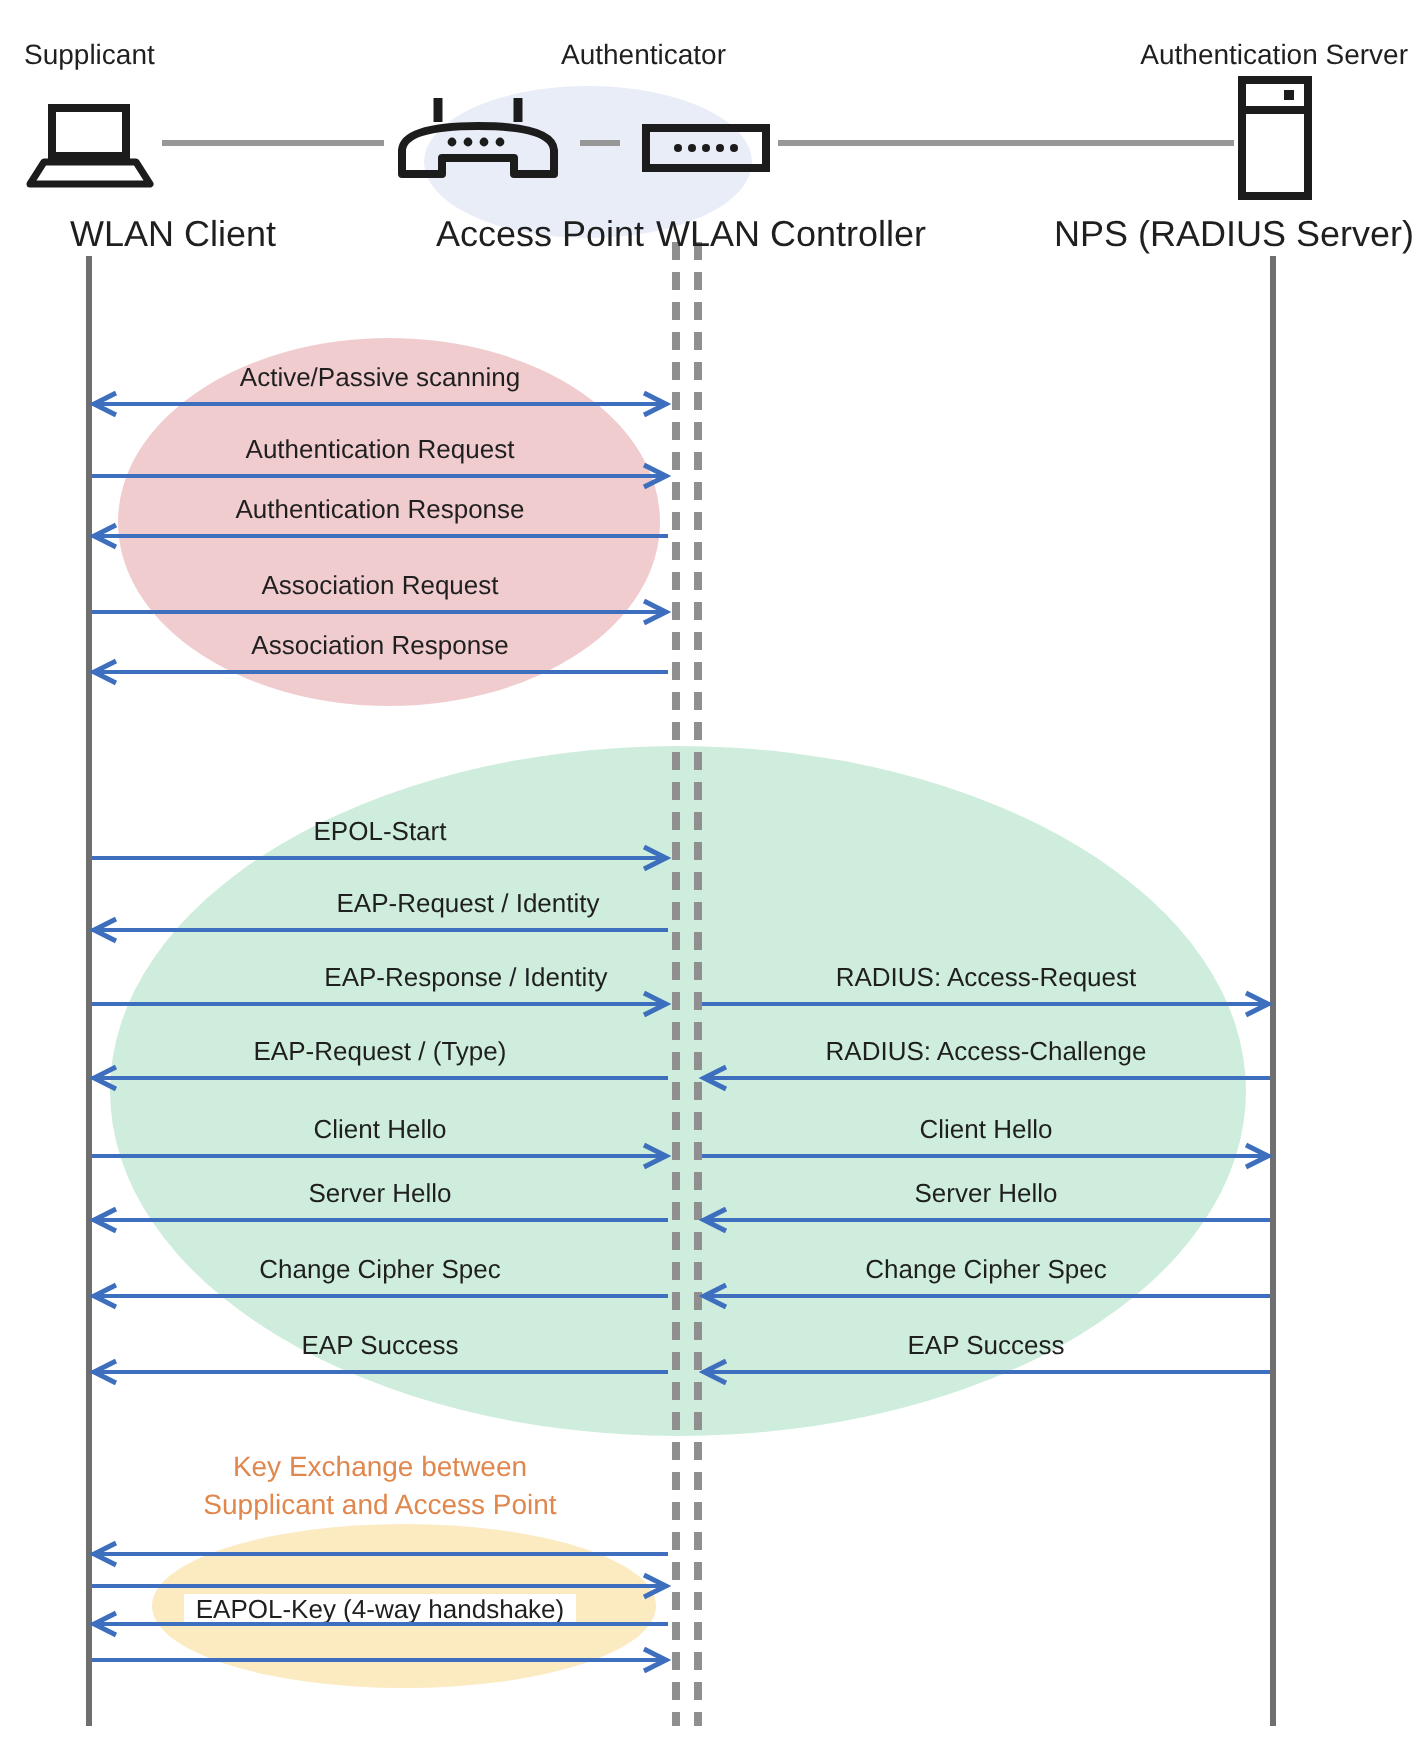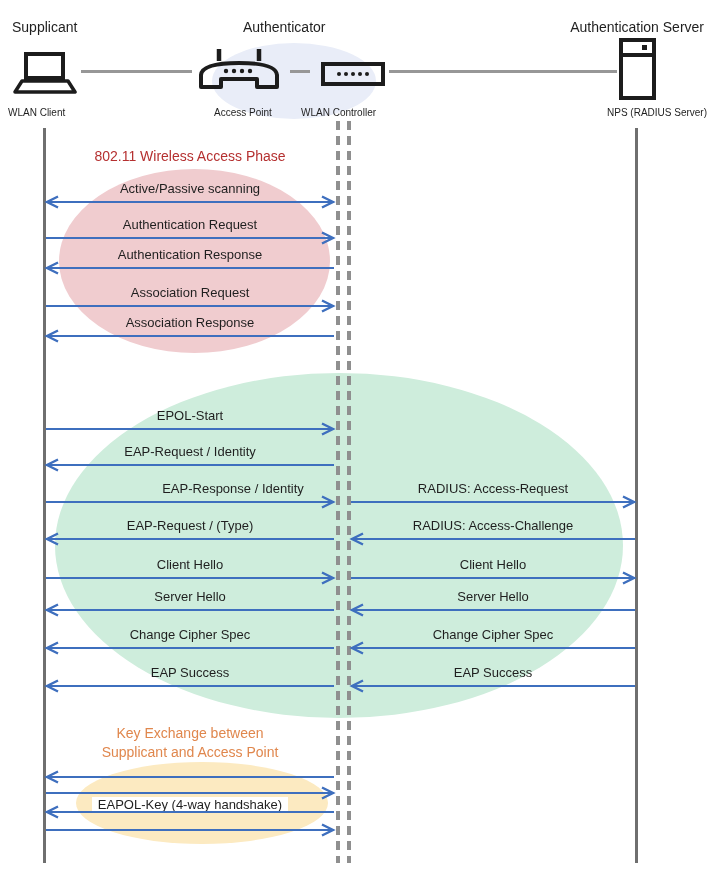--- a/index.html
+++ b/index.html
@@ -16,23 +16,23 @@
   
   .lifeline-solid{position:absolute;top:128px;height:735px;width:3px;z-index:2;}
   #lifeline-left{left:43px;}
   #lifeline-right{left:635px;}
   .lifeline-dashed{position:absolute;top:121px;height:742px;width:4px;z-index:2;}
   #dashed-a{left:336px;}
   #dashed-b{left:347px;}
   
   .role-label{position:absolute;top:19px;font-size:14px;white-space:nowrap;z-index:3;}
   #role-supplicant{left:12px;}
-  #role-authenticator{left:243px;width:120px;text-align:left;}
+  #role-authenticator{left:243px;width:120px;text-align:right;}
   #role-authserver{right:9px;}
-  .node-label{position:absolute;top:107px;font-size:10px;white-space:nowrap;z-index:3;}
+  .node-label{position:absolute;top:107px;font-size:18px;white-space:nowrap;z-index:3;margin-left:27px;}
   #node-label-client{left:8px;}
   #node-label-ap{left:183px;width:120px;text-align:center;}
   #node-label-controller{left:301px;width:120px;}
   #node-label-nps{right:6px;}
   .node-icon{position:absolute;z-index:3;}
   #icon-laptop{left:13px;top:52px;}
   #icon-ap{left:195px;top:46px;}
   #icon-controller{left:321px;top:62px;}
   #icon-server{left:619px;top:38px;}
   .connector{position:absolute;top:70px;height:3px;z-index:2;}
@@ -97,21 +97,20 @@
     <rect x="2" y="2" width="33" height="58" fill="none" stroke="#1c1c1c" stroke-width="4"></rect>
     <path d="M2 17 L35 17" stroke="#1c1c1c" stroke-width="4" fill="none"></path>
     <rect x="23" y="7" width="5" height="5" fill="#1c1c1c"></rect>
   </svg>
 
   <div class="node-label" id="node-label-client">WLAN Client</div>
   <div class="node-label" id="node-label-ap">Access Point</div>
   <div class="node-label" id="node-label-controller">WLAN Controller</div>
   <div class="node-label" id="node-label-nps">NPS (RADIUS Server)</div>
 
-  <div class="phase-title" id="phase-title-0" style="color: rgb(181, 48, 48);">802.11 Wireless Access Phase</div>
   <div class="phase-title" id="phase-title-2" style="color: rgb(224, 135, 77);">Key Exchange between
 Supplicant and Access Point</div>
 
   <div id="messages-layer">
       <div class="msg-label" style="left: 46px; width: 288px; top: 181px;"><span>Active/Passive scanning</span></div>
       <svg class="msg-arrow" width="288" height="14" style="left: 46px; top: 195px;">
         <path d="M0 7 L288 7" stroke="#3e6fbe" stroke-width="2" fill="none"></path>
         <path d="M276 1.5 L287 7 L276 12.5" stroke="#3e6fbe" stroke-width="2.4" fill="none" stroke-linejoin="miter"></path>
         <path d="M12 1.5 L1 7 L12 12.5" stroke="#3e6fbe" stroke-width="2.4" fill="none" stroke-linejoin="miter"></path>
       </svg>
@@ -133,21 +132,21 @@
       <div class="msg-label" style="left: 46px; width: 288px; top: 315px;"><span>Association Response</span></div>
       <svg class="msg-arrow" width="288" height="14" style="left: 46px; top: 329px;">
         <path d="M0 7 L288 7" stroke="#3e6fbe" stroke-width="2" fill="none"></path>
         <path d="M12 1.5 L1 7 L12 12.5" stroke="#3e6fbe" stroke-width="2.4" fill="none" stroke-linejoin="miter"></path>
       </svg>
       <div class="msg-label" style="left: 46px; width: 288px; top: 408px;"><span>EPOL-Start</span></div>
       <svg class="msg-arrow" width="288" height="14" style="left: 46px; top: 422px;">
         <path d="M0 7 L288 7" stroke="#3e6fbe" stroke-width="2" fill="none"></path>
         <path d="M276 1.5 L287 7 L276 12.5" stroke="#3e6fbe" stroke-width="2.4" fill="none" stroke-linejoin="miter"></path>
       </svg>
-      <div class="msg-label" style="left: 46px; width: 288px; top: 444px;"><span>EAP-Request / Identity</span></div>
+      <div class="msg-label" style="left: 46px; width: 288px; top: 444px; padding-left: 44px;"><span>EAP-Request / Identity</span></div>
       <svg class="msg-arrow" width="288" height="14" style="left: 46px; top: 458px;">
         <path d="M0 7 L288 7" stroke="#3e6fbe" stroke-width="2" fill="none"></path>
         <path d="M12 1.5 L1 7 L12 12.5" stroke="#3e6fbe" stroke-width="2.4" fill="none" stroke-linejoin="miter"></path>
       </svg>
       <div class="msg-label" style="left: 46px; width: 288px; top: 481px; margin-left: 43px;"><span>EAP-Response / Identity</span></div>
       <svg class="msg-arrow" width="288" height="14" style="left: 46px; top: 495px;">
         <path d="M0 7 L288 7" stroke="#3e6fbe" stroke-width="2" fill="none"></path>
         <path d="M276 1.5 L287 7 L276 12.5" stroke="#3e6fbe" stroke-width="2.4" fill="none" stroke-linejoin="miter"></path>
       </svg>
       <div class="msg-label" style="left: 351px; width: 284px; top: 481px;"><span>RADIUS: Access-Request</span></div>

